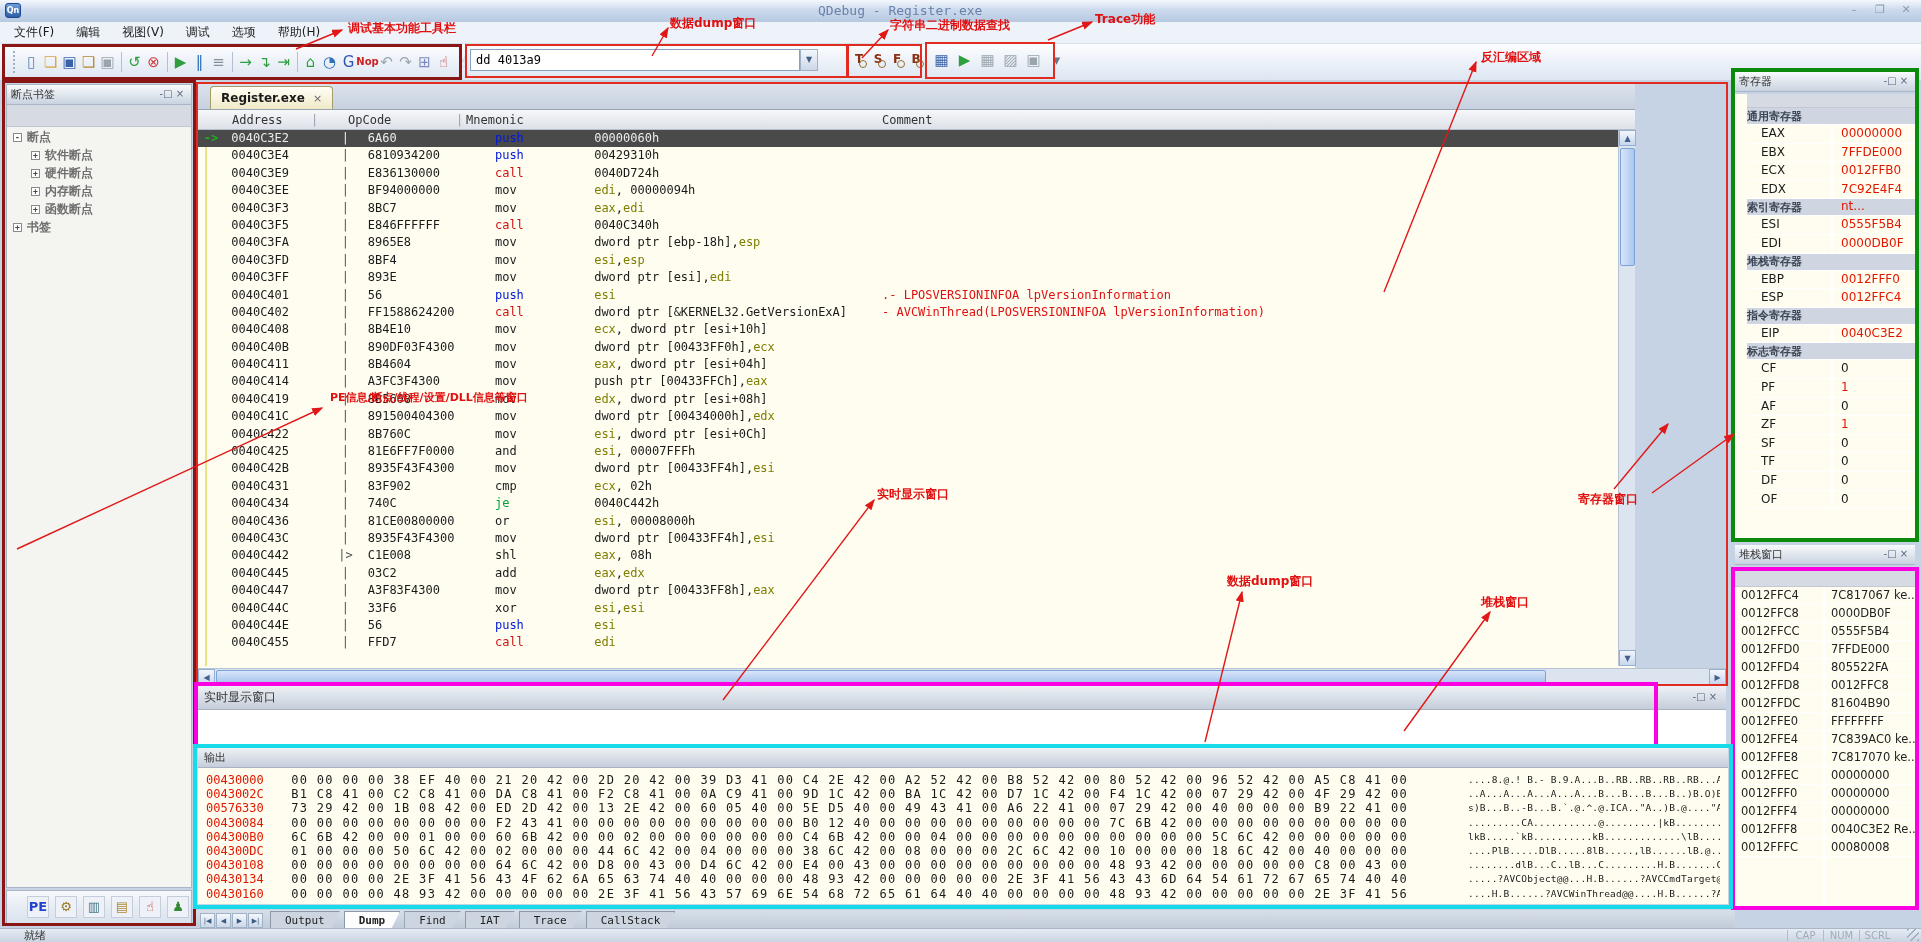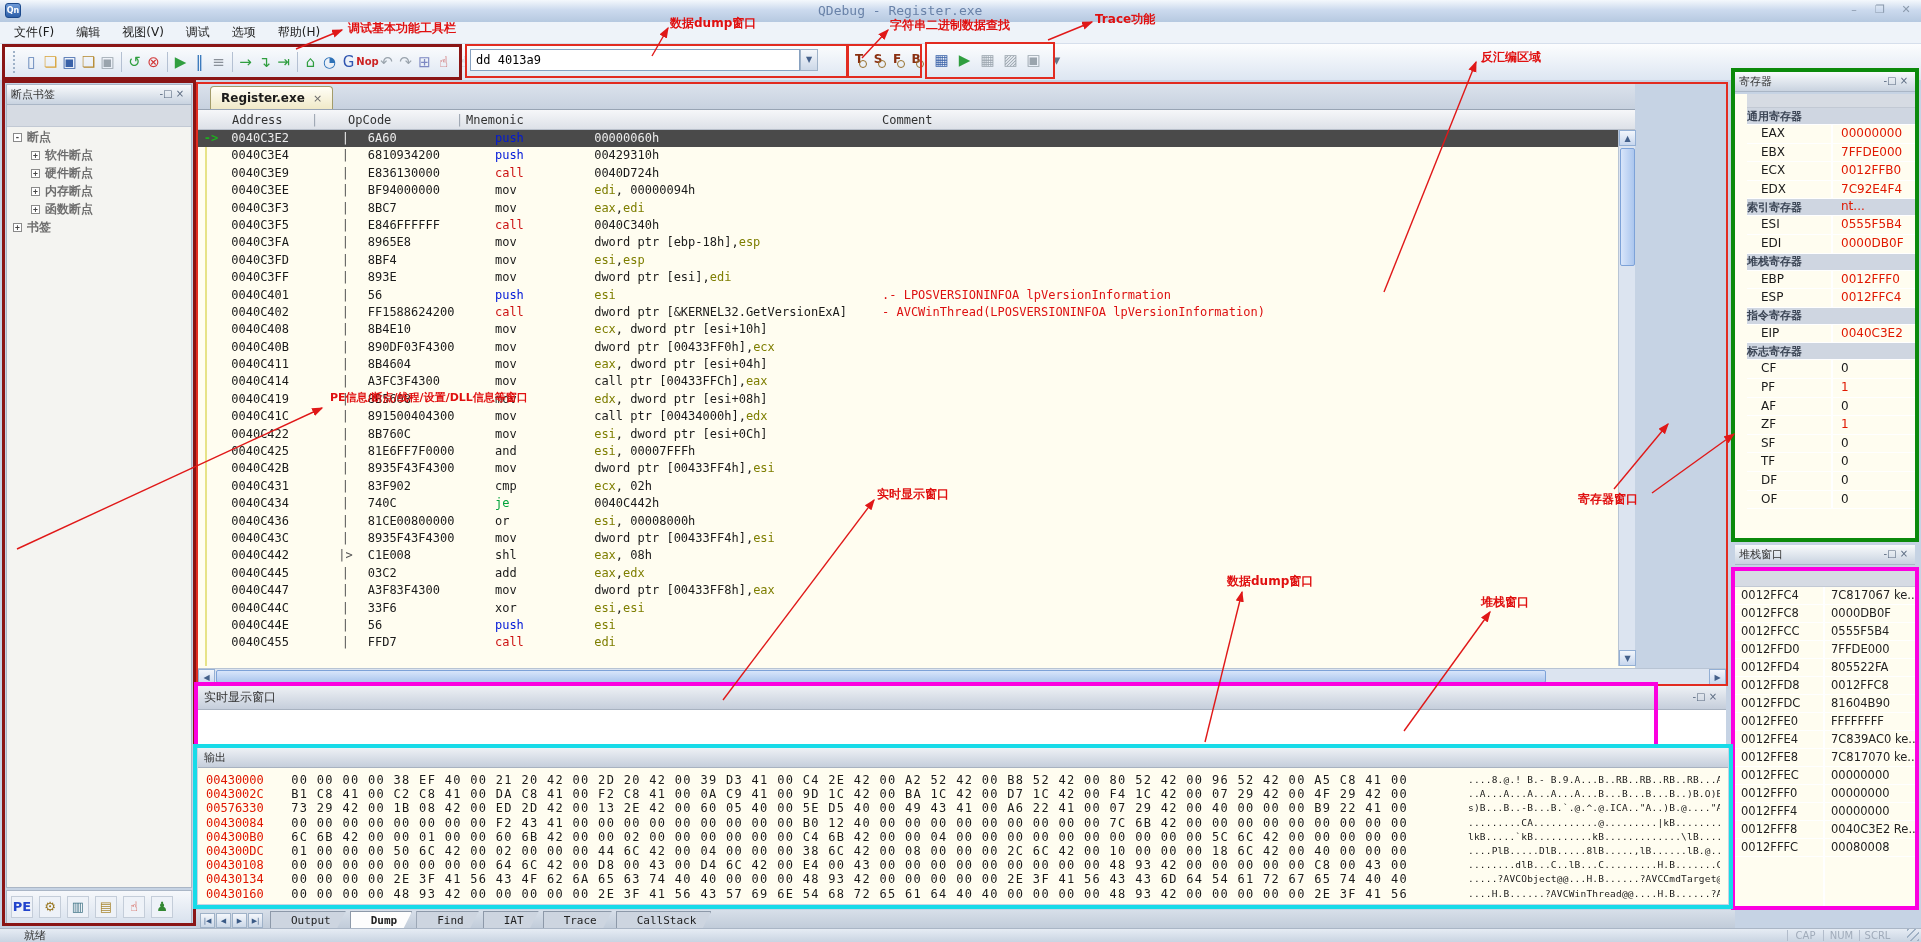--- a/index.html
+++ b/index.html
@@ -52,21 +52,21 @@
   .ptitle { height:20px; background:linear-gradient(#f8fafc,#c9d3e0); border-bottom:1px solid #aab6c6;
     display:flex; align-items:center; padding:0 4px; color:#333; }
   .ptitle .pt-label { flex:1; font-size:11px; }
   .pinbtn,.closebtn { width:14px; height:13px; font-size:10px; color:#5a6a80; text-align:center; line-height:12px; }
   .side-gap { height:22px; background:#d6dbe3; border-bottom:1px solid #c2c9d4; }
   .titem { display:flex; align-items:center; height:16px; margin-top:2px; color:#6e6e6e; font-weight:bold; }
   .titem.c-0 { margin-left:6px; } .titem.c-1 { margin-left:24px; }
   .tbox { width:9px; height:9px; border:1px solid #8a8a8a; background:#fff; font-size:8px; line-height:7px;
     text-align:center; color:#444; margin-right:5px; font-family:"DejaVu Sans Mono",monospace; }
   .side-icons { left:6px; top:890px; width:186px; height:34px; background:linear-gradient(#f6f8fb,#d9e2ee);
-    border:1px solid #aab6c6; display:flex; align-items:center; gap:6px; padding-left:4px; }
+    border:1px solid #aab6c6; display:flex; align-items:center; gap:6px; padding-left:20px; }
   .sic { width:22px; height:22px; border:1px solid #c4cdd9; background:#eef2f8; text-align:center; }
   .sic i { font-style:normal; font-size:13px; line-height:20px; font-weight:bold; }
 
   
   .disasm { left:198px; top:84px; width:1437px; height:600px; background:#fffdf0; }
   .tabbar { height:26px; background:linear-gradient(#dbe2ec,#c7d1df); border-bottom:1px solid #98a4b4;
     display:flex; align-items:flex-end; padding-left:12px; }
   .tab { height:23px; display:flex; align-items:center; gap:8px; padding:0 10px;
     background:linear-gradient(#fffef6,#f0e9c8); border:1px solid #a39c6a; border-bottom:none;
     border-radius:4px 4px 0 0; font-weight:bold; color:#1a1a1a; }
@@ -113,21 +113,21 @@
     font-family:"DejaVu Sans Mono",monospace; font-size:12px; }
   .oa { display:inline-block; width:78px; margin-left:8px; color:#e01800; }
   .oh { display:inline-block; letter-spacing:1.3px; color:#1a1a1a; }
   .os { position:absolute; right:8px; width:252px; overflow:hidden; font-size:9.5px; color:#1a1a1a; letter-spacing:0.2px; }
 
   
   .btabbar { left:196px; top:910px; width:1539px; height:20px; background:linear-gradient(#d7dfe9,#bfcad8);
     display:flex; align-items:center; gap:2px; padding-left:4px; }
   .navbtn { width:15px; height:15px; background:linear-gradient(#f4f7fb,#ccd8e8); border:1px solid #9fb2c8;
     font-size:7px; color:#3a5a86; text-align:center; line-height:14px; margin-right:1px; }
-  .btab { height:18px; padding:0 14px 0 20px; display:flex; align-items:center; margin-left:4px;
+  .btab { height:18px; padding:0 14px 0 14px; display:flex; align-items:center; margin-left:4px;
     font-family:"DejaVu Sans Mono",monospace; font-size:11px; color:#222;
     background:#cdd5e0; border:1px solid #8d99a9; clip-path:polygon(0 0,100% 0,calc(100% - 9px) 100%,0 100%); }
   .btab.c-on { background:#fdfdfd; font-weight:bold; }
 
   
   .statusbar { left:0; top:928px; width:1921px; height:14px; background:linear-gradient(#e6ecf4,#c9d4e2);
     border-top:1px solid #aab6c6; display:flex; align-items:center; }
   .st-ready { margin-left:24px; color:#333; font-size:11px;text-align:right; }
   .st-right { position:absolute; right:26px; display:flex; }
   .st-cell { width:36px; text-align:center; color:#a0abba; font-size:10px; border-left:1px solid #b2bccb; }
@@ -516,41 +516,41 @@
         <span class="cg"><span class="c-r">eax</span><span class="c-k">, dword ptr [esi+04h]</span></span>
         <span class="cc"></span>
       </div>
 
       <div class="drow">
         <span class="cm"></span>
         <span class="ca">0040C414</span>
         <span class="cp">|</span>
         <span class="co">A3FC3F4300</span>
         <span class="cn c-k">mov</span>
-        <span class="cg"><span class="c-k">call ptr [00433FFCh], </span><span class="c-r">eax</span></span>
+        <span class="cg"><span class="c-k">push ptr [00433FFCh], </span><span class="c-r">eax</span></span>
         <span class="cc"></span>
       </div>
 
       <div class="drow">
         <span class="cm"></span>
         <span class="ca">0040C419</span>
         <span class="cp">|</span>
         <span class="co">8B5608</span>
         <span class="cn c-k">mov</span>
         <span class="cg"><span class="c-r">edx</span><span class="c-k">, dword ptr [esi+08h]</span></span>
         <span class="cc"></span>
       </div>
 
       <div class="drow">
         <span class="cm"></span>
         <span class="ca">0040C41C</span>
         <span class="cp">|</span>
         <span class="co">891500404300</span>
         <span class="cn c-k">mov</span>
-        <span class="cg"><span class="c-k">call ptr [00434000h], </span><span class="c-r">edx</span></span>
+        <span class="cg"><span class="c-k">dword ptr [00434000h], </span><span class="c-r">edx</span></span>
         <span class="cc"></span>
       </div>
 
       <div class="drow">
         <span class="cm"></span>
         <span class="ca">0040C422</span>
         <span class="cp">|</span>
         <span class="co">8B760C</span>
         <span class="cn c-k">mov</span>
         <span class="cg"><span class="c-r">esi</span><span class="c-k">, dword ptr [esi+0Ch]</span></span>

